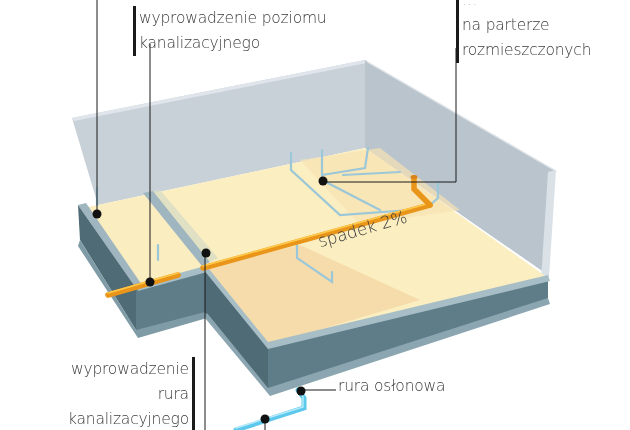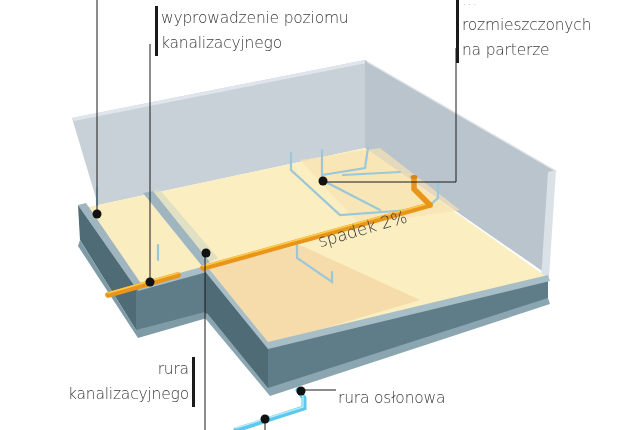--- a/index.html
+++ b/index.html
@@ -35,24 +35,24 @@
     .label .line { display: block; }
     .label-left-bar {
       border-left: 3px solid #1a1a1a;
       padding-left: 3px;
     }
     .label-right-bar {
       border-right: 3px solid #1a1a1a;
       padding-right: 3px;
       text-align: right;
     }
-    #label-horizontal { left: 155px; top: 6px; }
+    #label-horizontal { left: 133px; top: 6px; }
     #label-fixtures { left: 456px; top: -12px; }
     #label-riser { left: 68px; top: 357px; }
-    #label-sleeve { left: 338px; top: 386px; border: none; }
+    #label-sleeve { left: 338px; top: 374px; border: none; }
     #label-slope {
       left: 315px;
       top: 230px;
       transform: rotate(-16deg);
       transform-origin: left top;
       font-size: 17px;
       color: #3a3a3a;
     }
   </style>
 </head>
@@ -135,25 +135,26 @@
     </g>
   </svg>
 
   <div id="label-horizontal" class="label label-left-bar">
     <span class="line">wyprowadzenie poziomu</span>
     <span class="line">kanalizacyjnego</span>
   </div>
 
   <div id="label-fixtures" class="label label-left-bar">
     <span class="line" style="color:#bbbbbb">…</span>
+    <span class="line">na parterze</span>
     <span class="line">rozmieszczonych</span>
-    <span class="line">na parterze</span>
   </div>
 
   <div id="label-riser" class="label label-right-bar">
+    <span class="line">wyprowadzenie</span>
     <span class="line">rura</span>
     <span class="line">kanalizacyjnego</span>
   </div>
 
   <div id="label-sleeve" class="label">
     <span class="line">rura osłonowa</span>
   </div>
 
   <div id="label-slope" class="label">
     <span class="line">spadek 2%</span>

